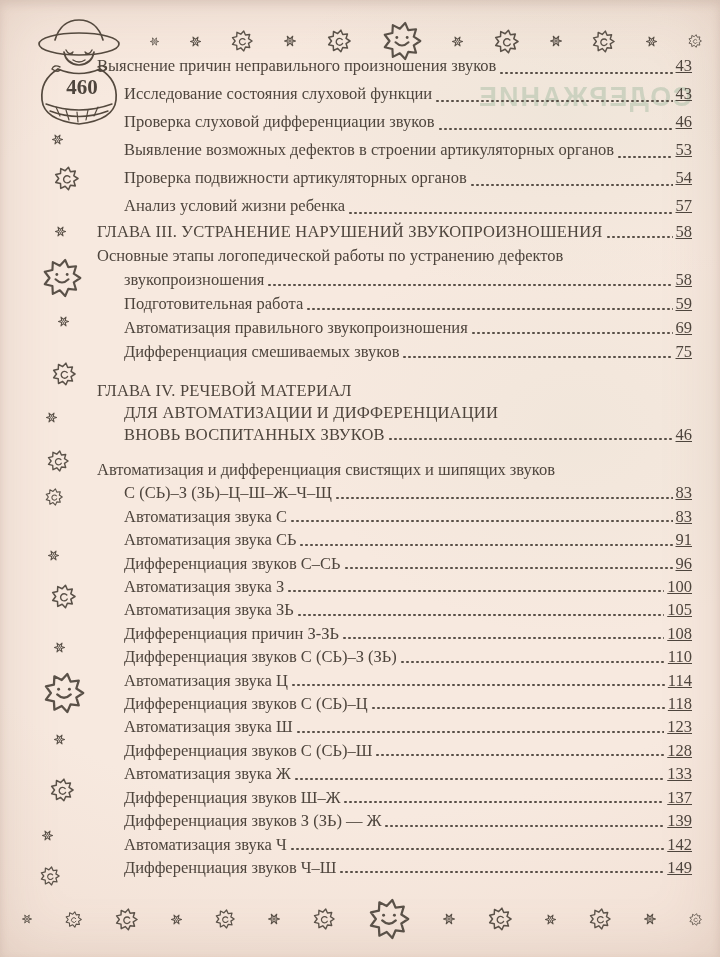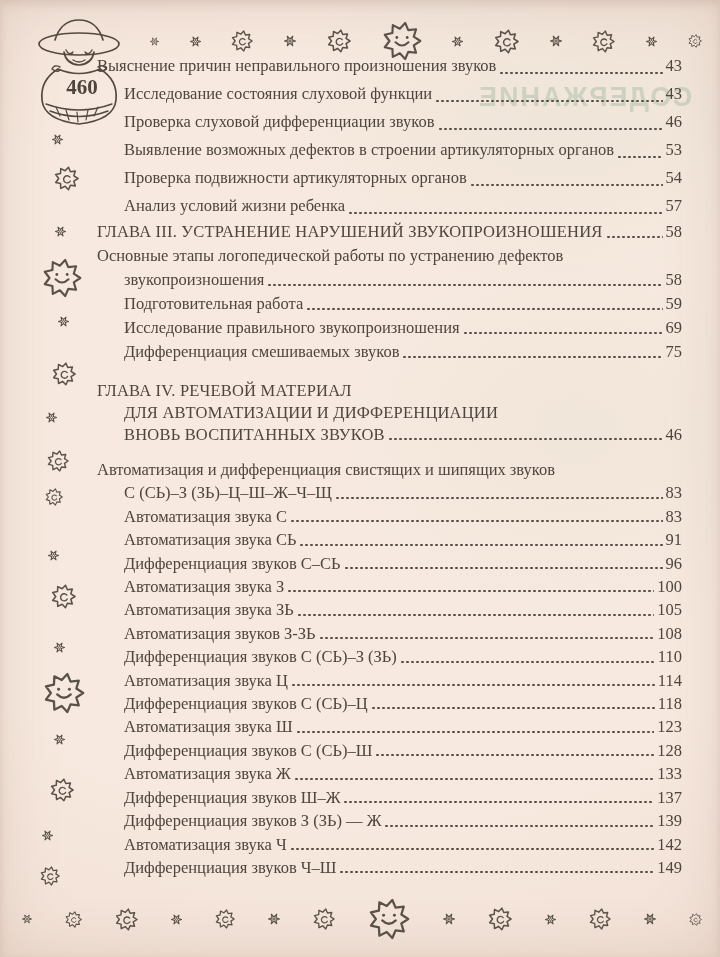--- a/index.html
+++ b/index.html
@@ -30,34 +30,34 @@
     font-family:"Liberation Sans",sans-serif;
     font-weight:bold;font-size:27px;letter-spacing:2px;
     color:#9db79d;opacity:.42;filter:blur(.7px);
     user-select:none;
   }
   
   .badge{position:absolute;left:26px;top:12px;width:112px;height:122px;}
   .badge text{font-family:"Liberation Serif",serif;font-size:21px;font-weight:bold;
               fill:#4e453d;stroke:none;}
   
-  .content{position:absolute;left:97px;top:52px;right:38px;font-size:16.5px;}
+  .content{position:absolute;left:97px;top:52px;right:28px;font-size:16.5px;}
   .grp-a{line-height:28px;}
   .grp-b{line-height:24px;}
   .grp-c{line-height:22px;margin-top:16px;}
   .grp-d{line-height:23.4px;margin-top:12px;}
   .row{display:flex;align-items:baseline;}
   .row .t{white-space:nowrap;}
   .row .dots{
     flex:1 1 auto;height:4px;margin:0 3px;
     align-self:flex-end;margin-bottom:5px;
     background-image:radial-gradient(circle,#574e46 1.05px,transparent 1.35px);
     background-size:5px 4px;background-repeat:repeat-x;background-position:0 50%;
   }
-  .row .p{text-align:center;}
+  .row .p{text-align:center;text-decoration:underline;}
   .row.nl .dots{background:none;}
   .l1{padding-left:27px;}
   .ch .t{letter-spacing:.2px;}
 </style>
 </head>
 <body>
 
 <svg width="0" height="0" style="position:absolute">
   <defs>
     <symbol id="spark" viewBox="0 0 12 12">
@@ -290,21 +290,21 @@
           <span class="t">звукопроизношения</span>
           <span class="dots"></span>
           <span class="p">58</span>
         </div>
       <div class="row l1">
           <span class="t">Подготовительная работа</span>
           <span class="dots"></span>
           <span class="p">59</span>
         </div>
       <div class="row l1">
-          <span class="t">Исследование правильного звукопроизношения</span>
+          <span class="t">Автоматизация правильного звукопроизношения</span>
           <span class="dots"></span>
           <span class="p">69</span>
         </div>
       <div class="row l1">
           <span class="t">Дифференциация смешиваемых звуков</span>
           <span class="dots"></span>
           <span class="p">75</span>
         </div>
     </div>
 
@@ -356,21 +356,21 @@
           <span class="t">Автоматизация звука З</span>
           <span class="dots"></span>
           <span class="p">100</span>
         </div>
       <div class="row l1">
           <span class="t">Автоматизация звука ЗЬ</span>
           <span class="dots"></span>
           <span class="p">105</span>
         </div>
       <div class="row l1">
-          <span class="t">Автоматизация звуков З-ЗЬ</span>
+          <span class="t">Дифференциация причин З-ЗЬ</span>
           <span class="dots"></span>
           <span class="p">108</span>
         </div>
       <div class="row l1">
           <span class="t">Дифференциация звуков С (СЬ)–З (ЗЬ)</span>
           <span class="dots"></span>
           <span class="p">110</span>
         </div>
       <div class="row l1">
           <span class="t">Автоматизация звука Ц</span>

